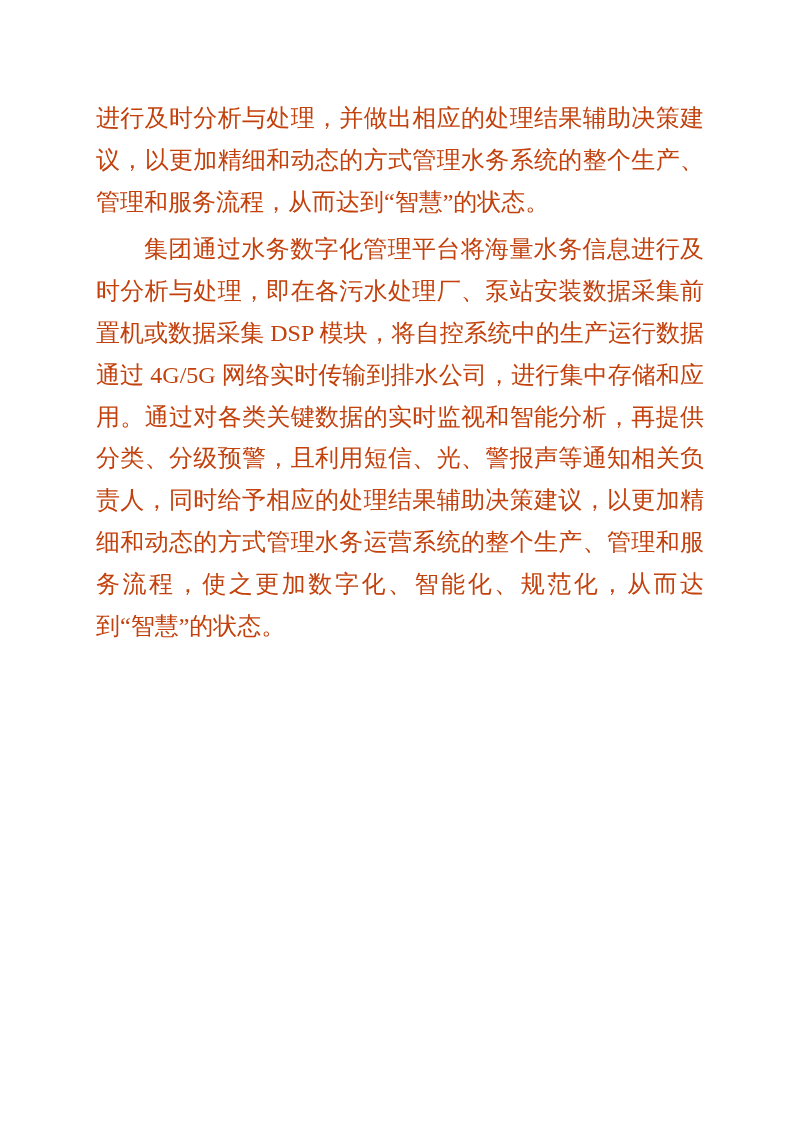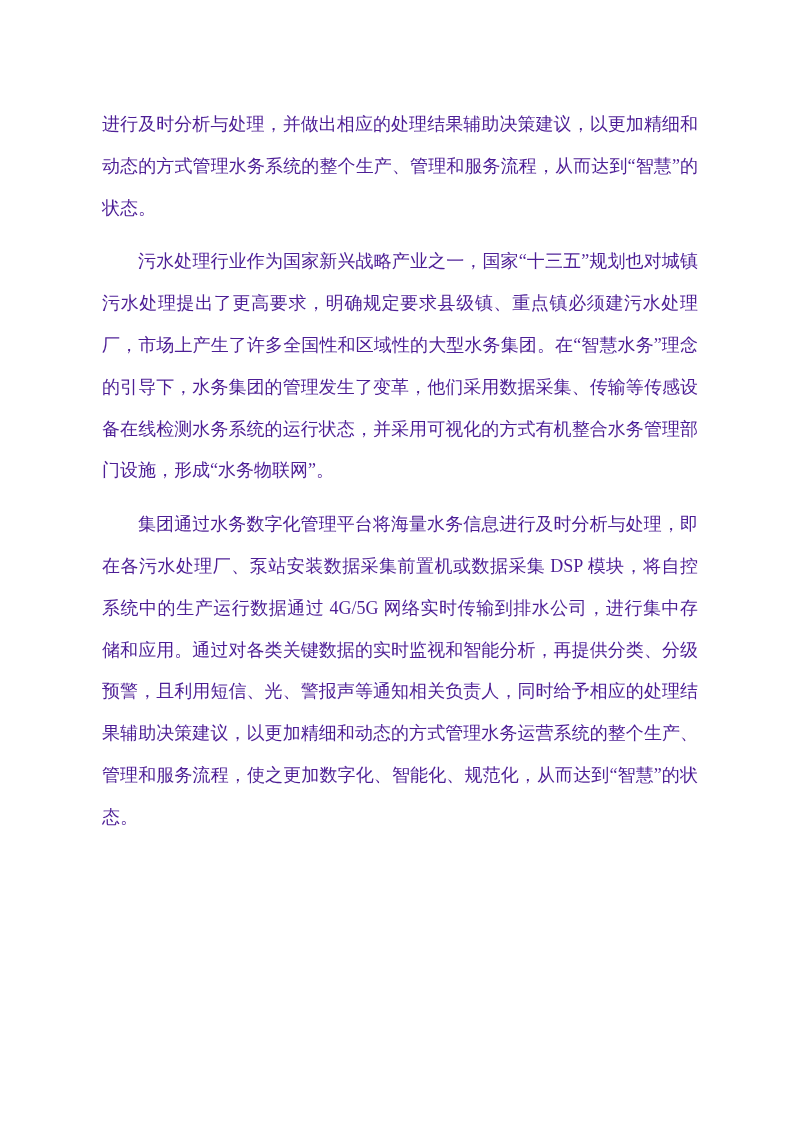--- a/index.html
+++ b/index.html
@@ -14,36 +14,35 @@
     background: #ffffff;
     overflow: hidden;
   }
   .content {
     position: absolute;
     left: 90px;
     top: 92px;
     width: 620px;
   }
   p.para {
-    margin: 12px;
+    margin: 6px;
     padding: 0;
     font-family: "Liberation Serif", "DejaVu Serif", serif;
-    font-size: 18px;
+    font-size: 24px;
     line-height: 41.8px;
-    color: #4c1d95;
+    color: #c2410c;
     text-align: justify;
     text-justify: inter-ideograph;
     word-break: break-all;
   }
   p.para.indent {
     text-indent: 2em;
   }
 </style>
 </head>
 <body>
 
 <div class="page" style="background: rgb(255, 255, 255); color: rgb(0, 0, 0);">
   <div class="content">
     <p class="para">进行及时分析与处理，并做出相应的处理结果辅助决策建议，以更加精细和动态的方式管理水务系统的整个生产、管理和服务流程，从而达到“智慧”的状态。</p>
-    <p class="para indent">污水处理行业作为国家新兴战略产业之一，国家“十三五”规划也对城镇污水处理提出了更高要求，明确规定要求县级镇、重点镇必须建污水处理厂，市场上产生了许多全国性和区域性的大型水务集团。在“智慧水务”理念的引导下，水务集团的管理发生了变革，他们采用数据采集、传输等传感设备在线检测水务系统的运行状态，并采用可视化的方式有机整合水务管理部门设施，形成“水务物联网”。</p>
     <p class="para indent">集团通过水务数字化管理平台将海量水务信息进行及时分析与处理，即在各污水处理厂、泵站安装数据采集前置机或数据采集 DSP 模块，将自控系统中的生产运行数据通过 4G/5G 网络实时传输到排水公司，进行集中存储和应用。通过对各类关键数据的实时监视和智能分析，再提供分类、分级预警，且利用短信、光、警报声等通知相关负责人，同时给予相应的处理结果辅助决策建议，以更加精细和动态的方式管理水务运营系统的整个生产、管理和服务流程，使之更加数字化、智能化、规范化，从而达到“智慧”的状态。</p>
   </div>
 </div>
 
 </body></html>

